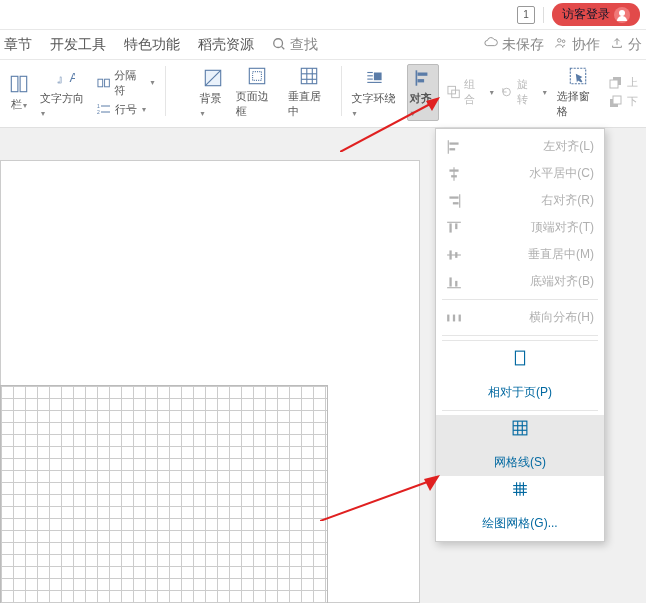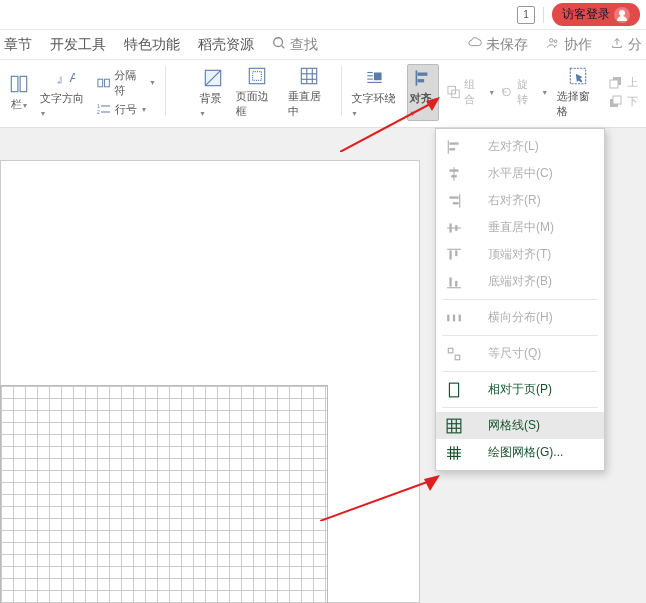--- a/index.html
+++ b/index.html
@@ -4,42 +4,42 @@
 <style>
 * { margin: 0; padding: 0; box-sizing: border-box; font-family: "Microsoft YaHei", sans-serif; }
 body { width: 646px; height: 603px; background: #fff; overflow: hidden; position: relative; }
 
 .topbar { height: 30px; display: flex; align-items: center; justify-content: flex-end; padding: 0 6px; border-bottom: 1px solid #e8e8e8; gap: 8px; }
 .tab-indicator { width: 18px; height: 18px; border: 1px solid #999; border-radius: 2px; display: flex; align-items: center; justify-content: center; font-size: 10px; color: #555; }
 .login-btn { background: #e24a4a; color: #0f172a; font-size: 12px; padding: 3px 10px 3px 10px; border-radius: 11px; display: flex; align-items: center; gap: 4px; cursor: pointer; }
 .login-avatar { width: 16px; height: 16px; background: #f07878; border-radius: 50%; display: flex; align-items: center; justify-content: center; }
 
 .tabsbar { height: 30px; display: flex; align-items: center; padding: 0 4px; gap: 18px; border-bottom: 1px solid #e8e8e8; font-size: 14px; color: #555; }
-.tabsbar .right { margin-left: auto; display: flex; align-items: center; gap: 18px; }
-.search-box { display: flex; align-items: center; gap: 4px; color: #888; }
+.tabsbar .right { margin-left: auto; display: flex; align-items: center; gap: 10px; }
+.search-box { display: flex; align-items: flex-end; gap: 4px; color: #888; }
 .cloud-status { display: flex; align-items: center; gap: 4px; color: #888; }
 
 .ribbon { height: 68px; display: flex; align-items: flex-start; border-bottom: 1px solid #e0e0e0; padding-top: 4px; gap: 0; }
 .ribbon-group { display: flex; flex-direction: column; align-items: center; padding: 0 6px; height: 56px; justify-content: space-between; }
 .ribbon-sep { width: 1px; background: #e5e5e5; height: 50px; margin: 2px 2px 0 2px; }
 .ribbon-btn { display: flex; flex-direction: column; align-items: center; font-size: 11px; color: #555; gap: 2px; cursor: pointer; padding: 2px; }
 .ribbon-btn-sm { display: flex; align-items: center; font-size: 11px; color: #555; gap: 4px; cursor: pointer; padding: 1px 2px; }
 .ribbon-icon { width: 22px; height: 22px; display: flex; align-items: center; justify-content: center; font-size: 16px; color: #5a7ca8; }
 .ribbon-icon-sm { width: 14px; height: 14px; display: flex; align-items: center; justify-content: center; font-size: 12px; color: #5a7ca8; }
 .dropdown-arrow { font-size: 8px; color: #888; margin-left: 1px; }
 .ribbon-active { background: #d9d9d9; border: 1px solid #bbb; border-radius: 2px; font-weight: bold; }
 
 .canvas { position: absolute; left: 0; top: 128px; right: 0; bottom: 0; background: #f0f0f0; }
 .page-area { position: absolute; left: 0; top: 32px; width: 420px; bottom: 0; background: #fff; border: 1px solid #ccc; }
 .grid-area { position: absolute; left: 0; top: 257px; width: 328px; height: 340px; }
 .grid-area::before { content: ""; position: absolute; inset: 0; background-image: repeating-linear-gradient(to right, #ccc 0, #ccc 1px, transparent 1px, transparent 12px), repeating-linear-gradient(to bottom, #ccc 0, #ccc 1px, transparent 1px, transparent 12px); border: 1px solid #bbb; }
 
 .dropdown-menu { position: absolute; left: 435px; top: 128px; width: 170px; background: #fff; border: 1px solid #ccc; box-shadow: 2px 3px 8px rgba(0,0,0,0.2); font-size: 12px; color: #b0b0b0; padding: 4px 0; }
-.menu-item { display: flex; align-items: center; padding: 5px 10px; gap: 26px; cursor: pointer; }
-.menu-item.enabled { color: #14532d; }
+.menu-item { display: flex; align-items: center; padding: 5px 10px; gap: 18px; cursor: pointer; justify-content: space-between; }
+.menu-item.enabled { color: #0369a1; flex-direction: column; }
 .menu-item.highlighted { background: #e8e8e8; }
 .menu-icon { width: 16px; height: 16px; display: flex; align-items: center; justify-content: center; font-size: 13px; }
 .menu-sep { height: 1px; background: #e5e5e5; margin: 4px 6px; }
 
 .arrow-red { position: absolute; pointer-events: none; }
 .arrow1 { left: 340px; top: 97px; width: 100px; height: 55px; }
 .arrow2 { left: 320px; top: 475px; width: 120px; height: 46px; }
 
 svg.ico { width: 100%; height: 100%; }
 </style>
@@ -285,68 +285,59 @@
           <line x1="12" y1="1" x2="12" y2="13" stroke="currentColor"></line>
           <rect x="3" y="3" width="8" height="2" fill="currentColor"></rect>
           <rect x="6" y="8" width="5" height="2" fill="currentColor"></rect>
         </svg>
       </span>
       <span>右对齐(R)</span>
     </div>
     <div class="menu-item">
       <span class="menu-icon">
         <svg viewBox="0 0 14 14" class="ico">
+          <line x1="1" y1="2" x2="13" y2="2" stroke="currentColor"></line>
+          <rect x="3" y="3" width="2" height="8" fill="currentColor"></rect>
+          <rect x="8" y="3" width="2" height="5" fill="currentColor"></rect>
+        </svg>
+      </span>
+      <span>顶端对齐(T)</span>
+    </div>
+    <div class="menu-item">
+      <span class="menu-icon">
+        <svg viewBox="0 0 14 14" class="ico">
           <line x1="1" y1="7" x2="13" y2="7" stroke="currentColor"></line>
           <rect x="3" y="3" width="2" height="8" fill="currentColor"></rect>
           <rect x="8" y="4.5" width="2" height="5" fill="currentColor"></rect>
         </svg>
       </span>
       <span>垂直居中(M)</span>
     </div>
     <div class="menu-item">
       <span class="menu-icon">
         <svg viewBox="0 0 14 14" class="ico">
-          <line x1="1" y1="2" x2="13" y2="2" stroke="currentColor"></line>
-          <rect x="3" y="3" width="2" height="8" fill="currentColor"></rect>
-          <rect x="8" y="3" width="2" height="5" fill="currentColor"></rect>
-        </svg>
-      </span>
-      <span>顶端对齐(T)</span>
-    </div>
-    <div class="menu-item">
-      <span class="menu-icon">
-        <svg viewBox="0 0 14 14" class="ico">
           <line x1="1" y1="12" x2="13" y2="12" stroke="currentColor"></line>
           <rect x="3" y="3" width="2" height="8" fill="currentColor"></rect>
           <rect x="8" y="6" width="2" height="5" fill="currentColor"></rect>
         </svg>
       </span>
       <span>底端对齐(B)</span>
     </div>
     <div class="menu-sep"></div>
     <div class="menu-item">
       <span class="menu-icon">
         <svg viewBox="0 0 14 14" class="ico">
           <rect x="1" y="4" width="2" height="6" fill="currentColor"></rect>
           <rect x="6" y="4" width="2" height="6" fill="currentColor"></rect>
           <rect x="11" y="4" width="2" height="6" fill="currentColor"></rect>
         </svg>
       </span>
       <span>横向分布(H)</span>
     </div>
     <div class="menu-sep"></div>
-    <div class="menu-item">
-      <span class="menu-icon">
-        <svg viewBox="0 0 14 14" class="ico">
-          <rect x="2" y="2" width="4" height="4" stroke="currentColor" fill="none"></rect>
-          <rect x="8" y="8" width="4" height="4" stroke="currentColor" fill="none"></rect>
-        </svg>
-      </span>
-      <span>等尺寸(Q)</span>
-    </div>
     <div class="menu-sep"></div>
     <div class="menu-item enabled">
       <span class="menu-icon">
         <svg viewBox="0 0 14 14" class="ico">
           <rect x="3" y="1" width="8" height="12" stroke="currentColor" fill="none"></rect>
         </svg>
       </span>
       <span>相对于页(P)</span>
     </div>
     <div class="menu-sep"></div>

